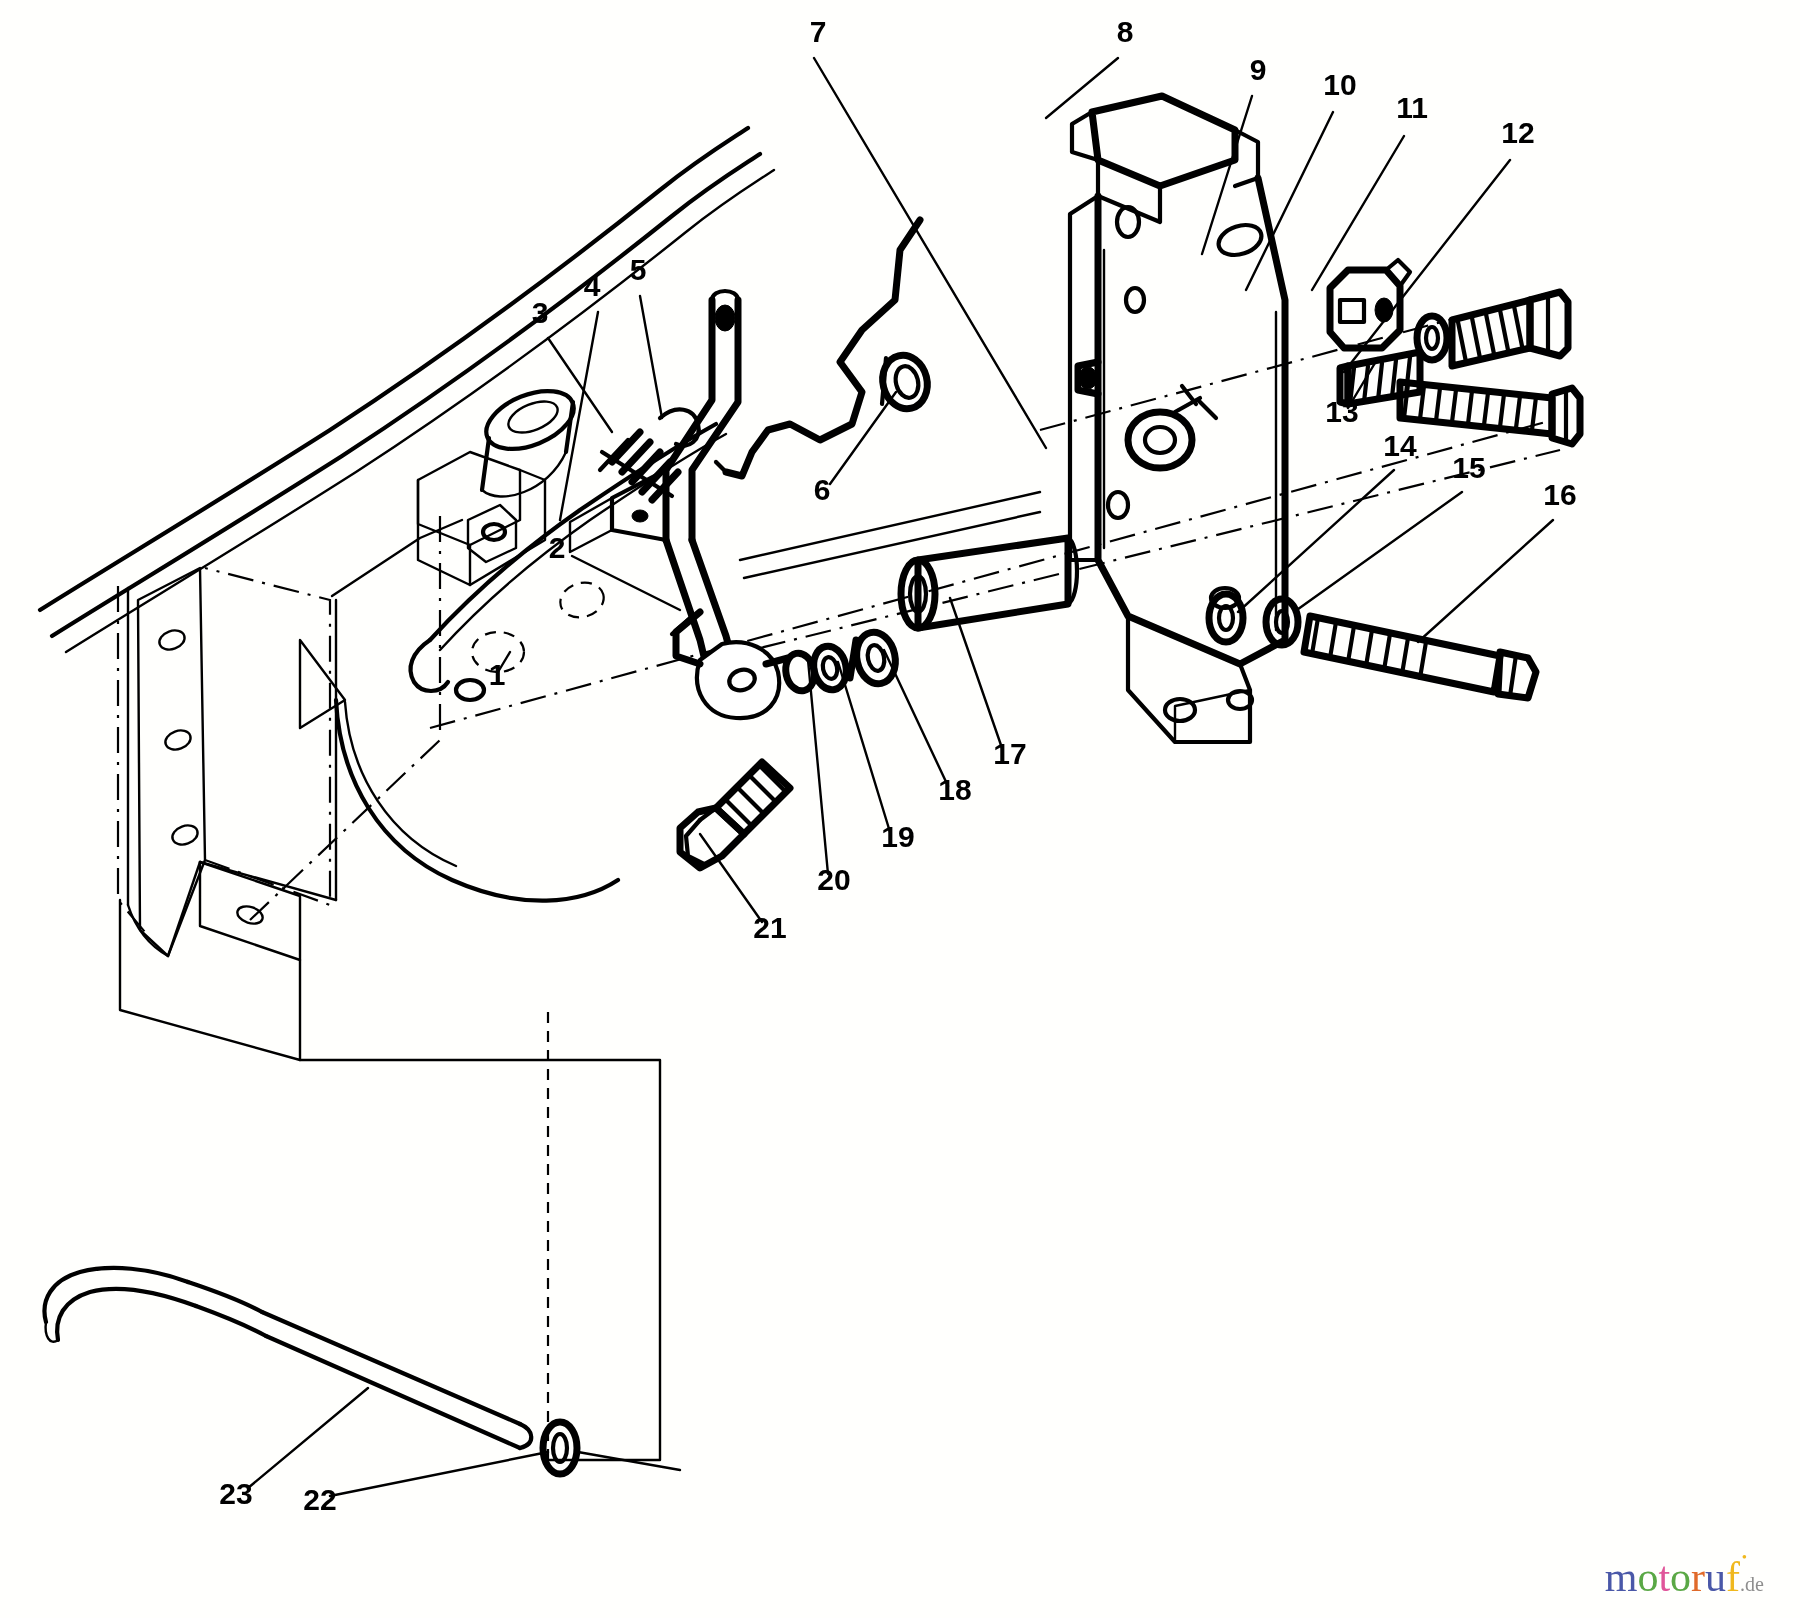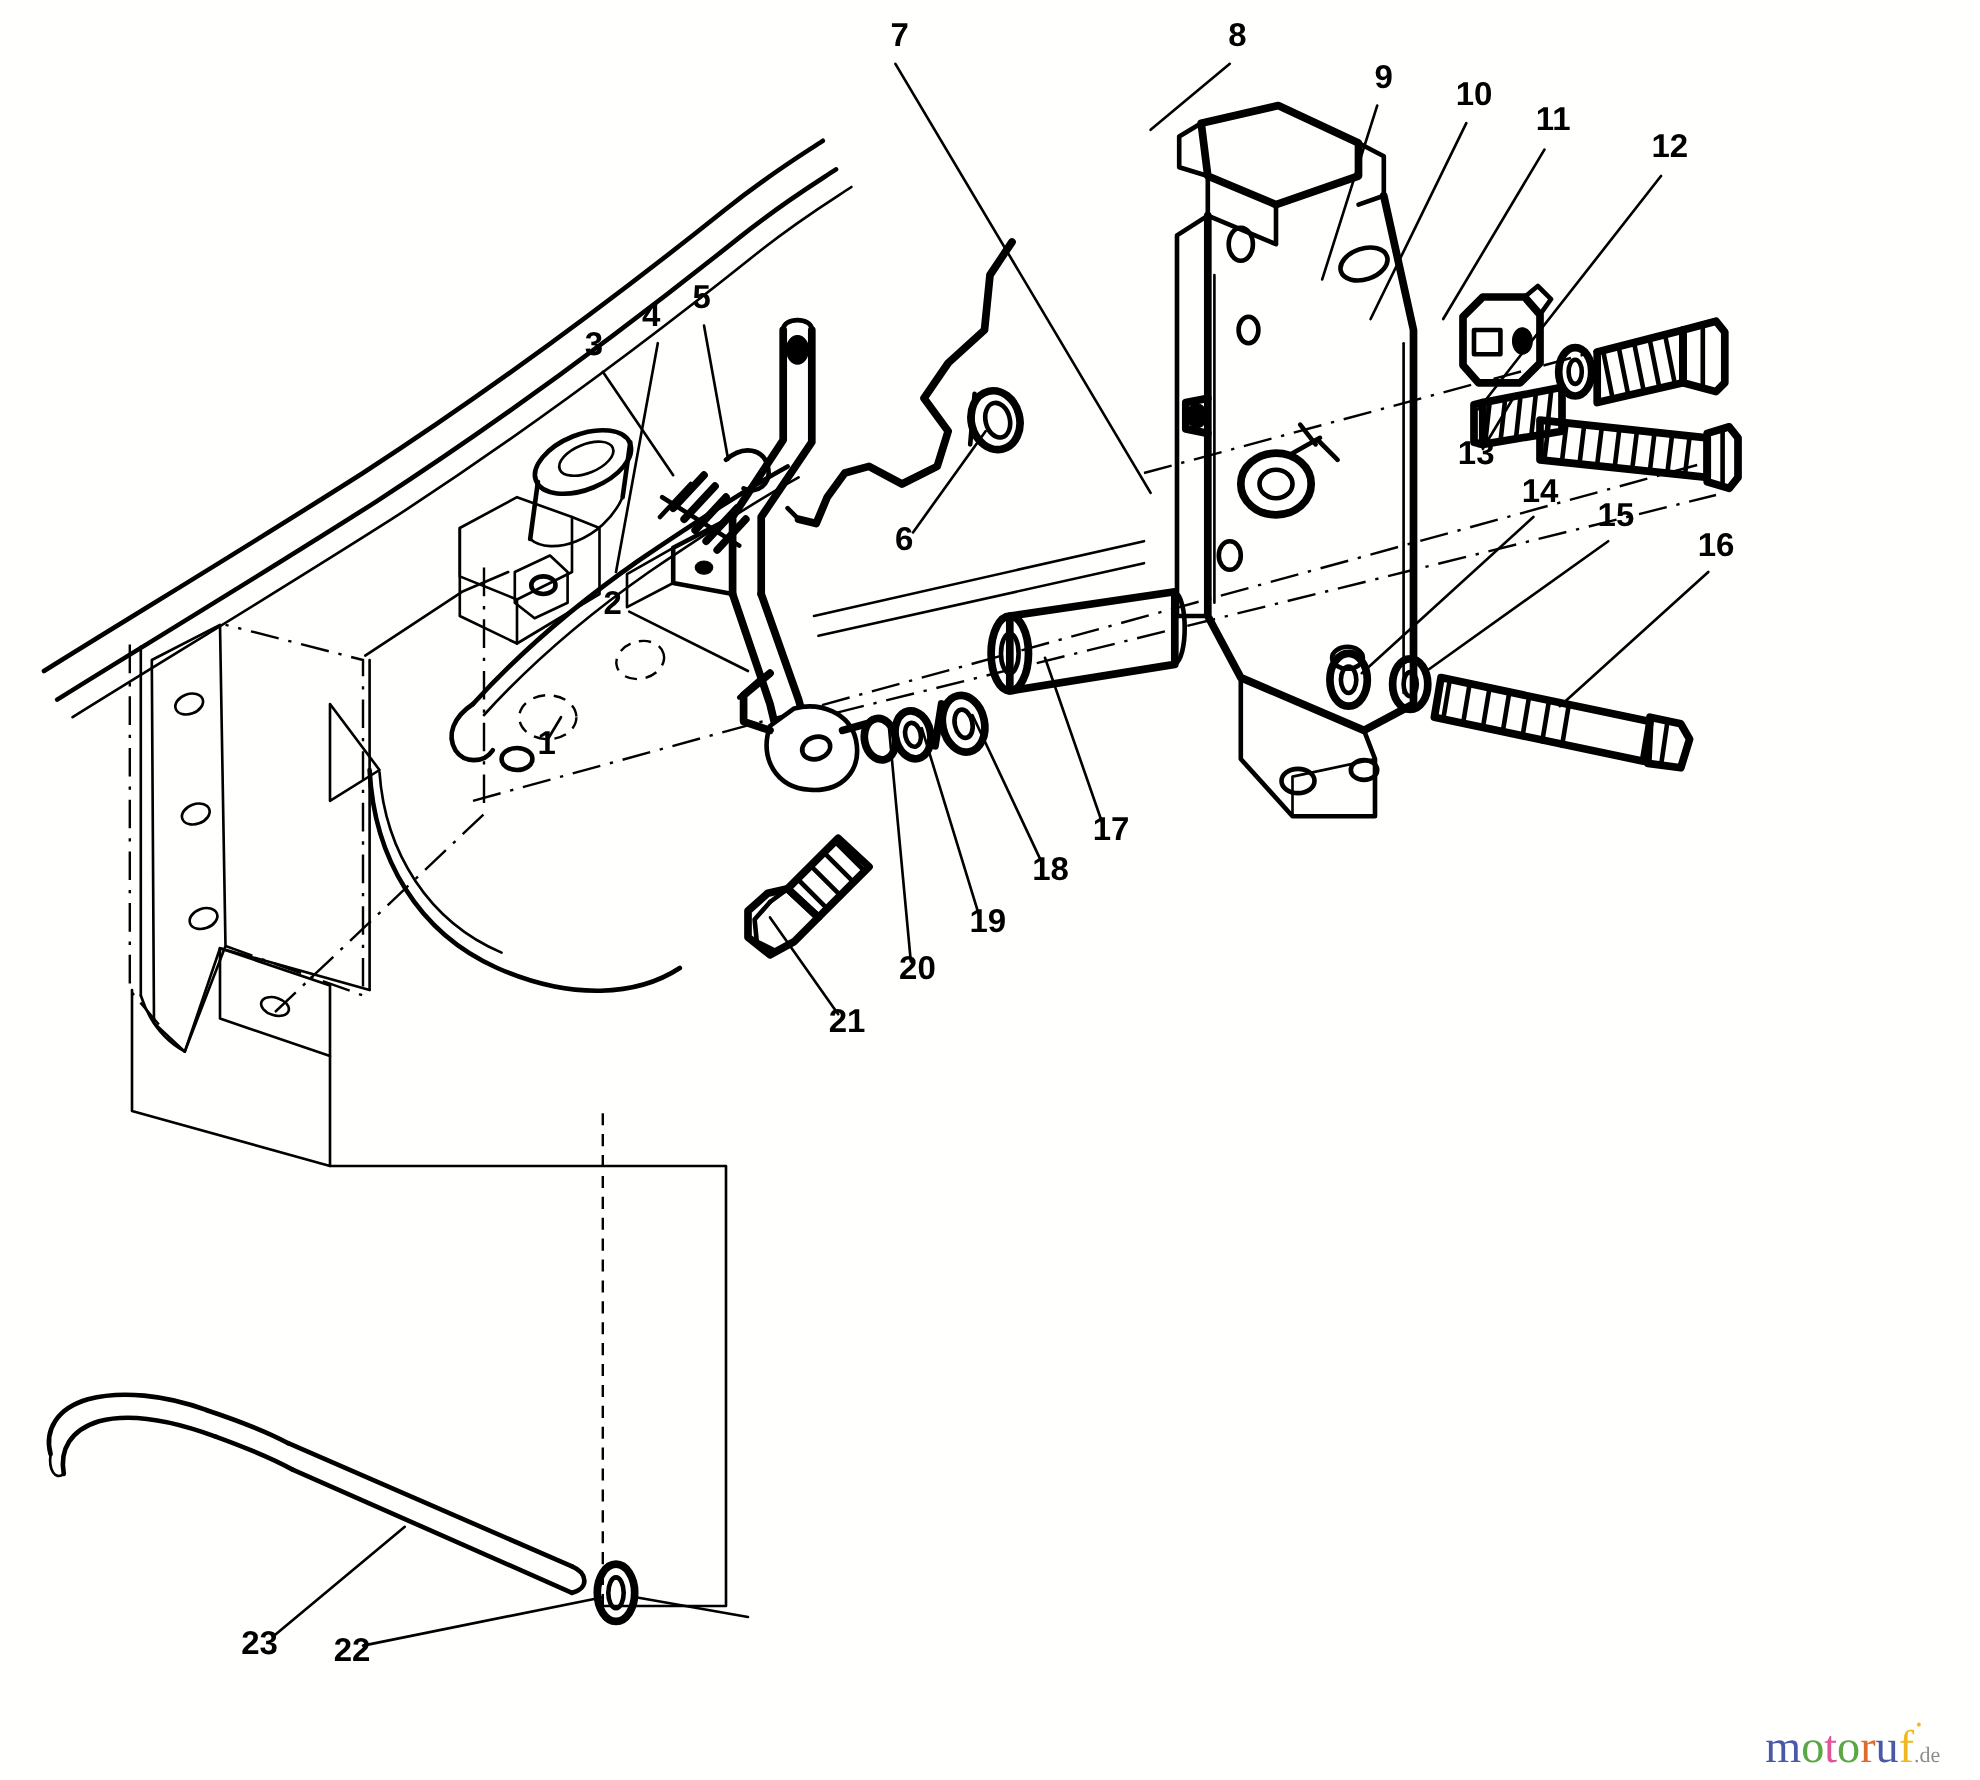--- a/index.html
+++ b/index.html
@@ -56,21 +56,21 @@
   }
   .dashed {
     stroke: #000000;
     stroke-width: 2.2;
     fill: none;
     stroke-dasharray: 11 8;
   }
   #watermark {
     position: absolute;
     right: 36px;
-    bottom: 8px;
+    bottom: 20px;
     font-family: "Liberation Serif", serif;
     font-size: 42px;
     letter-spacing: 0px;
     line-height: 1;
     white-space: nowrap;
     user-select: none;
   }
   #watermark .wm-l { position: relative; }
   #watermark .wm-dot {
     position: absolute;

